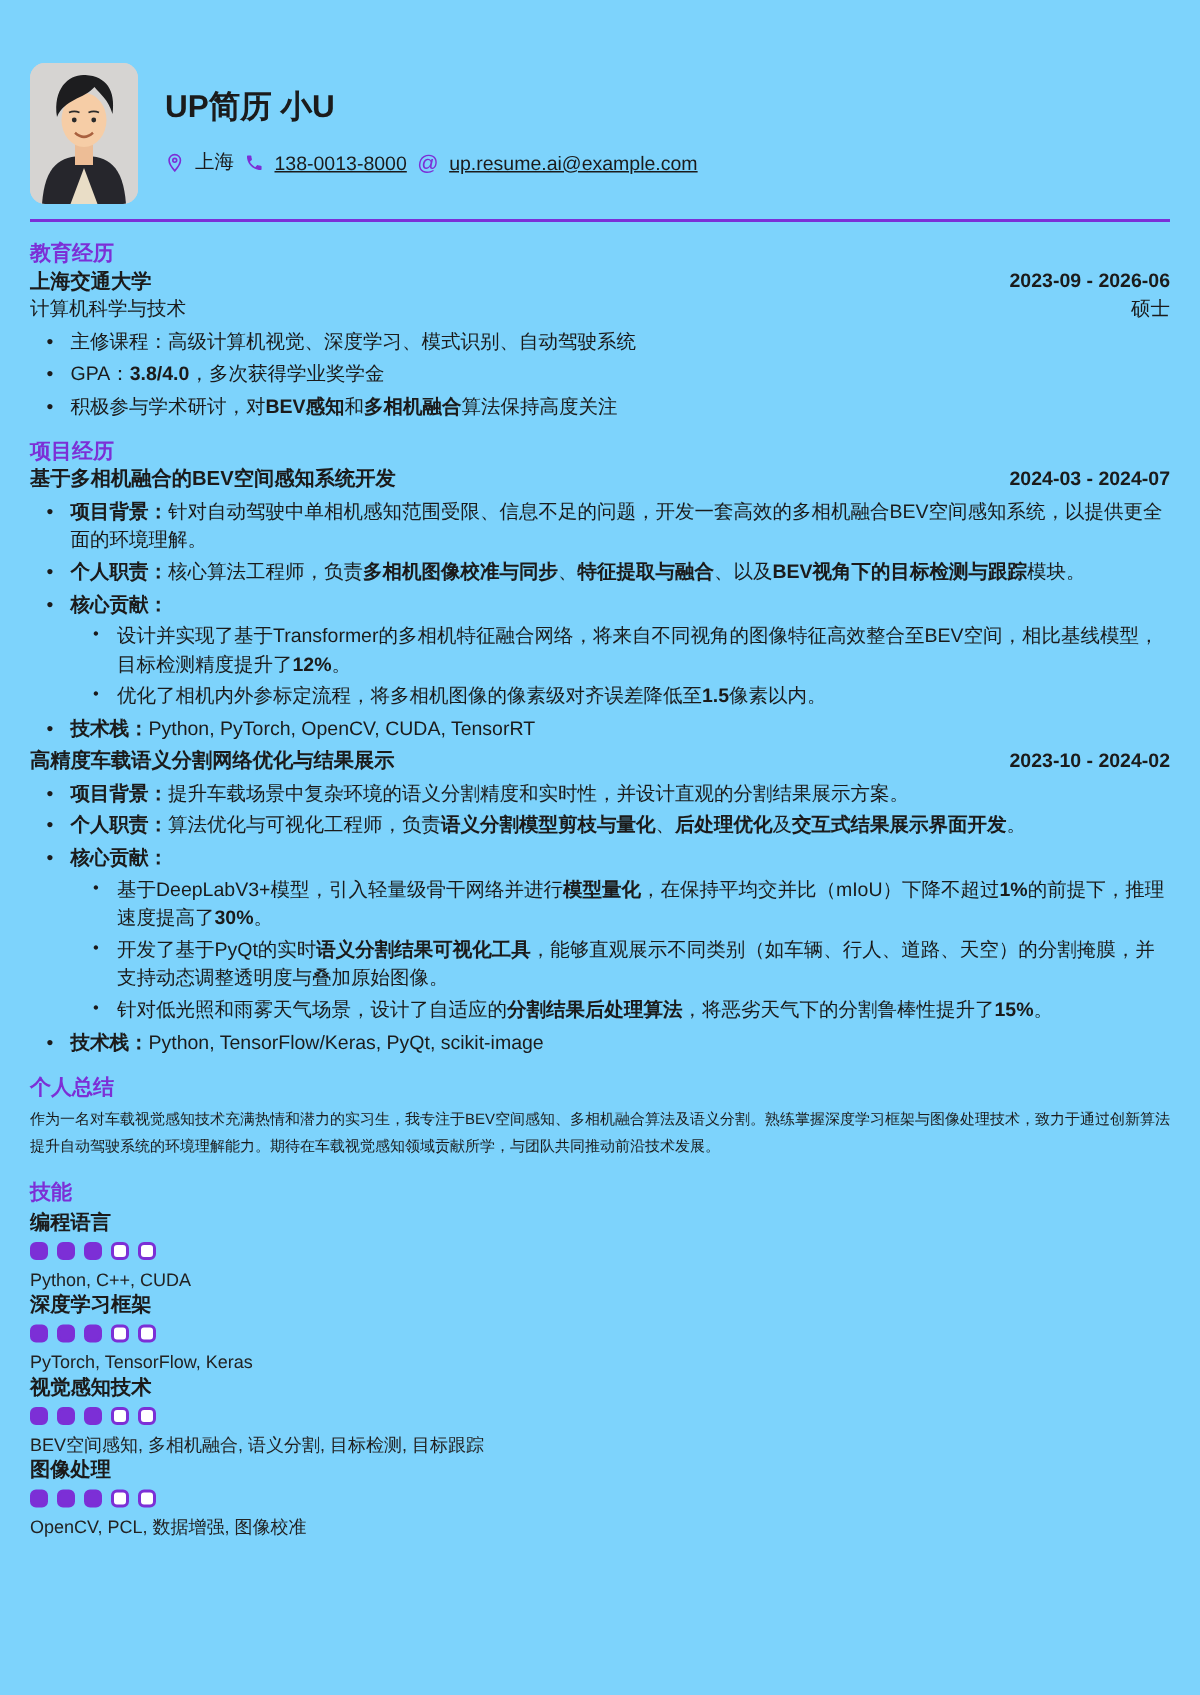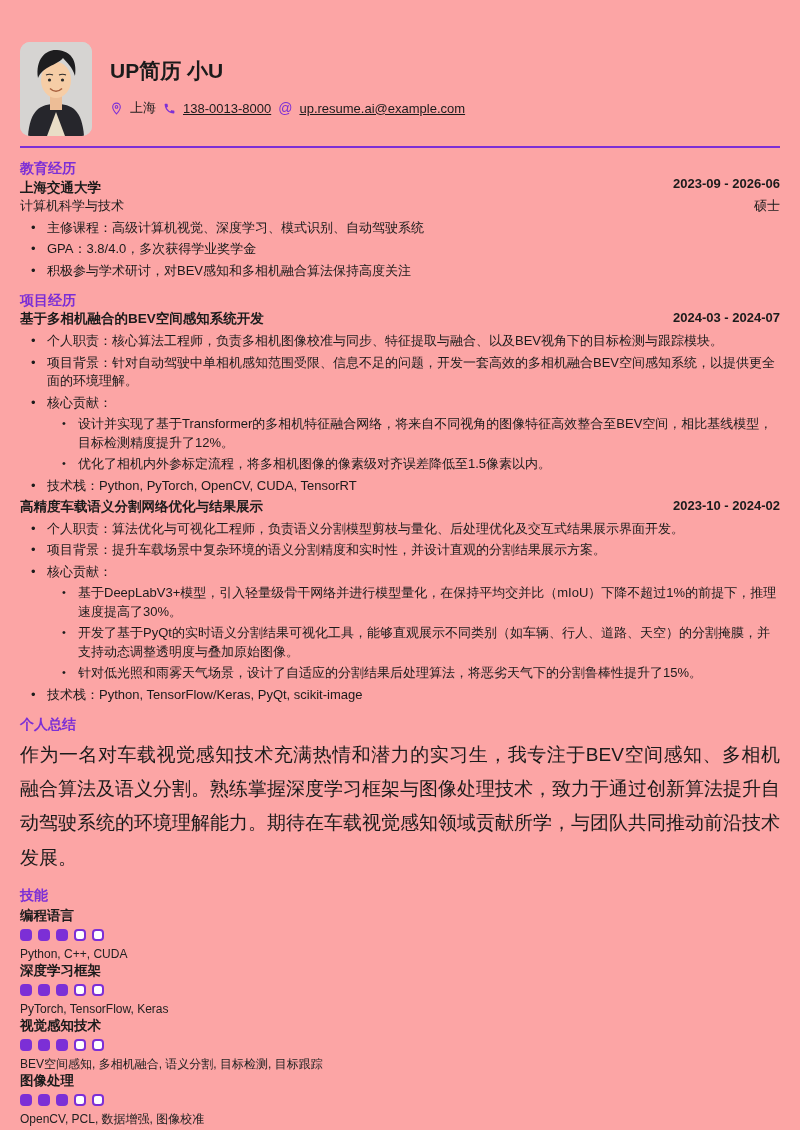--- a/index.html
+++ b/index.html
@@ -1,51 +1,51 @@
 <!DOCTYPE html>
 <html style="--accent: #7C2FD6;"><head>
 <meta charset="utf-8">
 <style>
   :root{ --accent:#7C2FD6; --text:#1b1b1b; }
   html,body{margin:0;padding:0;background:#fff;}
   body{font-family:"Liberation Sans","DejaVu Sans",sans-serif;color:var(--text);}
-  .page{width:800px;height:1130px;overflow:hidden;box-sizing:border-box;padding:42px 20px 0;background:#fca5a5;}
-  .b{font-weight:400;}
+  .page{width:800px;height:1130px;overflow:hidden;box-sizing:border-box;padding:42px 20px 0;background:#7dd3fc;}
+  .b{font-weight:700;}
 
   
   .header{display:flex;gap:18px;align-items:flex-start;}
   .photo{width:72px;height:94px;border-radius:10px;overflow:hidden;flex:none;background:#d6d4d2;}
   .photo svg{display:block;}
   .header-info{padding-top:15px;}
   .name{font-size:21px;font-weight:700;margin:0 0 14px;}
   .contact{display:flex;align-items:center;gap:7px;font-size:13px;}
   .contact .icn{color:var(--accent);display:inline-flex;align-items:center;}
   .contact .at{color:var(--accent);font-size:14px;font-weight:400;}
   .ulink{color:var(--text);text-decoration:underline;cursor:pointer;}
   .divider{border:none;border-top:2px solid var(--accent);margin:10px 0 0;}
 
   
   .section{margin-top:12px;}
   .section-title{color:var(--accent);font-weight:700;font-size:14px;line-height:16px;}
-  .row{display:flex;justify-content:space-between;align-items:flex-start;}
+  .row{display:flex;justify-content:space-between;align-items:center;}
   .item-title{font-weight:700;font-size:13.5px;line-height:17px;margin-top:3px;}
   .item-date{font-weight:700;font-size:13px;white-space:nowrap;margin-left:20px;}
   .sub-line{font-size:13px;line-height:16px;margin-top:2px;}
   .deg{font-weight:400;font-size:13px;}
 
   ul.bullets{list-style:none;margin:5px 0 0;padding:0;}
   .bullet{position:relative;padding-left:27px;margin:3px 0;line-height:1.42;font-size:13px;}
   .bullet::before{content:"\2022";position:absolute;left:11px;top:0;}
   .bullet[data-level="2"]{margin-left:31px;}
   .bullet[data-level="2"]::before{font-size:11px;top:1px;}
 
   .project{margin-top:2px;}
   .project .item-title{margin-top:0;}
 
-  .summary-text{margin:6px 0 0;font-size:19px;line-height:1.8;text-align:justify;}
+  .summary-text{margin:6px 0 0;font-size:10px;line-height:1.8;text-align:justify;}
 
   
   .skill{}
   .skill:first-of-type{margin-top:4px;}
   .skill-name{font-weight:700;font-size:13.5px;line-height:17px;}
   .dots{margin:5px 0;height:13px;line-height:13px;}
   .dot{width:12px;height:12px;border-radius:4px;display:inline-block;margin-right:6px;border:2px solid var(--accent);box-sizing:border-box;background:#fff;vertical-align:top;}
   .dot.filled{background:var(--accent);}
   .skill-detail{font-size:12px;color:#222;line-height:15px;}
 </style>
@@ -118,45 +118,45 @@
     <div class="section-title">项目经历</div>
     <div>
 
         <div class="project">
           <div class="row">
             <div class="item-title">基于多相机融合的BEV空间感知系统开发</div>
             <div class="item-date">2024-03 - 2024-07</div>
           </div>
           <ul class="bullets">
 
+              <li class="bullet" data-level="1"><span><span class="b">项目背景：</span><span>针对自动驾驶中单相机感知范围受限、信息不足的问题，开发一套高效的多相机融合BEV空间感知系统，以提供更全面的环境理解。</span></span></li>
+
               <li class="bullet" data-level="1"><span><span class="b">个人职责：</span><span>核心算法工程师，负责</span><span class="b">多相机图像校准与同步</span><span>、</span><span class="b">特征提取与融合</span><span>、以及</span><span class="b">BEV视角下的目标检测与跟踪</span><span>模块。</span></span></li>
-
-              <li class="bullet" data-level="1"><span><span class="b">项目背景：</span><span>针对自动驾驶中单相机感知范围受限、信息不足的问题，开发一套高效的多相机融合BEV空间感知系统，以提供更全面的环境理解。</span></span></li>
 
               <li class="bullet" data-level="1"><span><span class="b">核心贡献：</span></span></li>
 
               <li class="bullet" data-level="2"><span><span>设计并实现了基于Transformer的多相机特征融合网络，将来自不同视角的图像特征高效整合至BEV空间，相比基线模型，目标检测精度提升了</span><span class="b">12%</span><span>。</span></span></li>
 
               <li class="bullet" data-level="2"><span><span>优化了相机内外参标定流程，将多相机图像的像素级对齐误差降低至</span><span class="b">1.5</span><span>像素以内。</span></span></li>
 
 
               <li class="bullet" data-level="1"><span><span class="b">技术栈：</span><span>Python, PyTorch, OpenCV, CUDA, TensorRT</span></span></li>
             </ul>
         </div>
 
         <div class="project">
           <div class="row">
             <div class="item-title">高精度车载语义分割网络优化与结果展示</div>
             <div class="item-date">2023-10 - 2024-02</div>
           </div>
           <ul class="bullets">
 
+              <li class="bullet" data-level="1"><span><span class="b">项目背景：</span><span>提升车载场景中复杂环境的语义分割精度和实时性，并设计直观的分割结果展示方案。</span></span></li>
+
               <li class="bullet" data-level="1"><span><span class="b">个人职责：</span><span>算法优化与可视化工程师，负责</span><span class="b">语义分割模型剪枝与量化</span><span>、</span><span class="b">后处理优化</span><span>及</span><span class="b">交互式结果展示界面开发</span><span>。</span></span></li>
-
-              <li class="bullet" data-level="1"><span><span class="b">项目背景：</span><span>提升车载场景中复杂环境的语义分割精度和实时性，并设计直观的分割结果展示方案。</span></span></li>
 
               <li class="bullet" data-level="1"><span><span class="b">核心贡献：</span></span></li>
 
               <li class="bullet" data-level="2"><span><span>基于DeepLabV3+模型，引入轻量级骨干网络并进行</span><span class="b">模型量化</span><span>，在保持平均交并比（mIoU）下降不超过</span><span class="b">1%</span><span>的前提下，推理速度提高了</span><span class="b">30%</span><span>。</span></span></li>
 
               <li class="bullet" data-level="2"><span><span>开发了基于PyQt的实时</span><span class="b">语义分割结果可视化工具</span><span>，能够直观展示不同类别（如车辆、行人、道路、天空）的分割掩膜，并支持动态调整透明度与叠加原始图像。</span></span></li>
 
               <li class="bullet" data-level="2"><span><span>针对低光照和雨雾天气场景，设计了自适应的</span><span class="b">分割结果后处理算法</span><span>，将恶劣天气下的分割鲁棒性提升了</span><span class="b">15%</span><span>。</span></span></li>
 
               <li class="bullet" data-level="1"><span><span class="b">技术栈：</span><span>Python, TensorFlow/Keras, PyQt, scikit-image</span></span></li>

